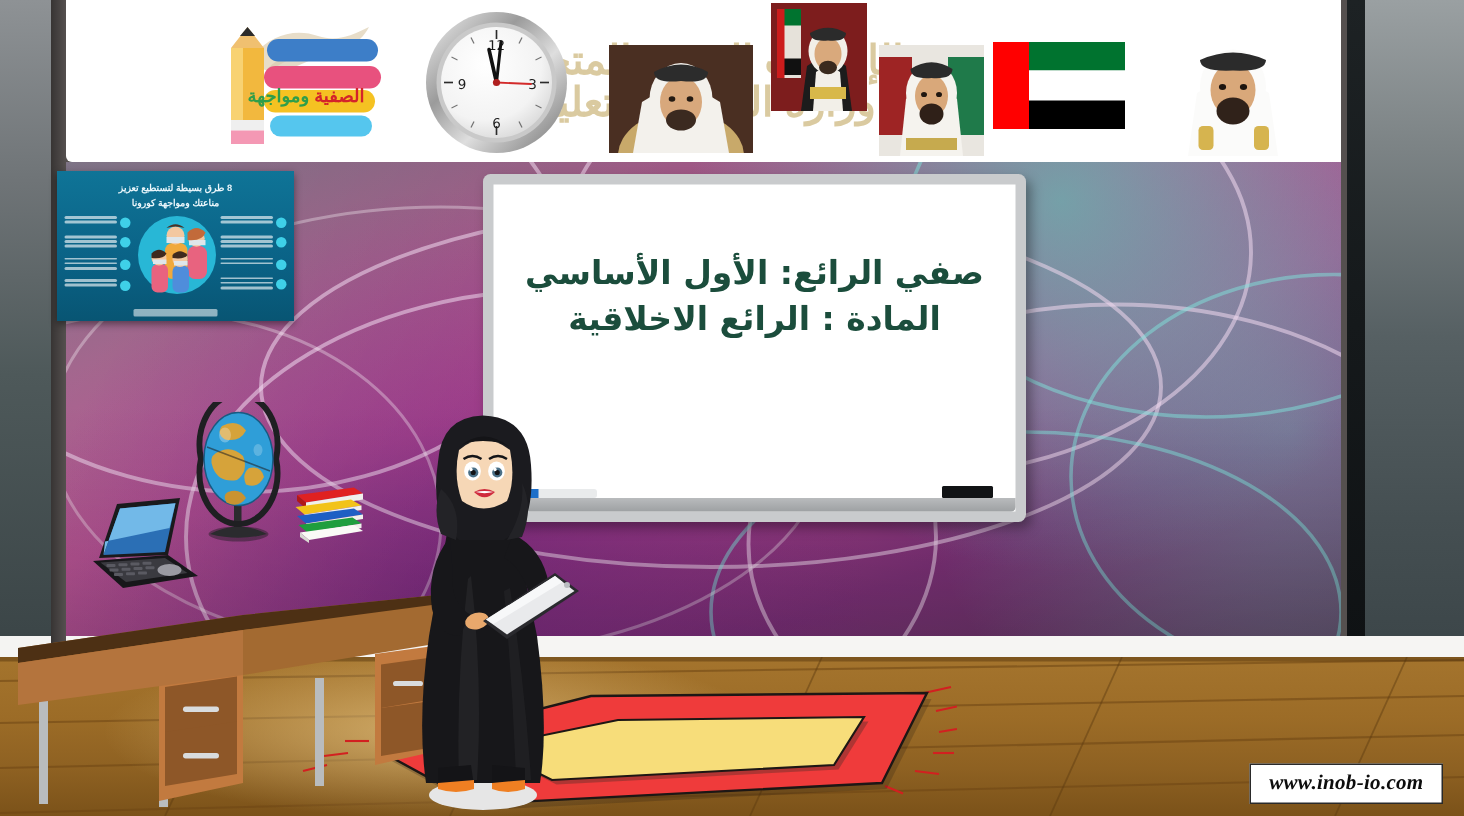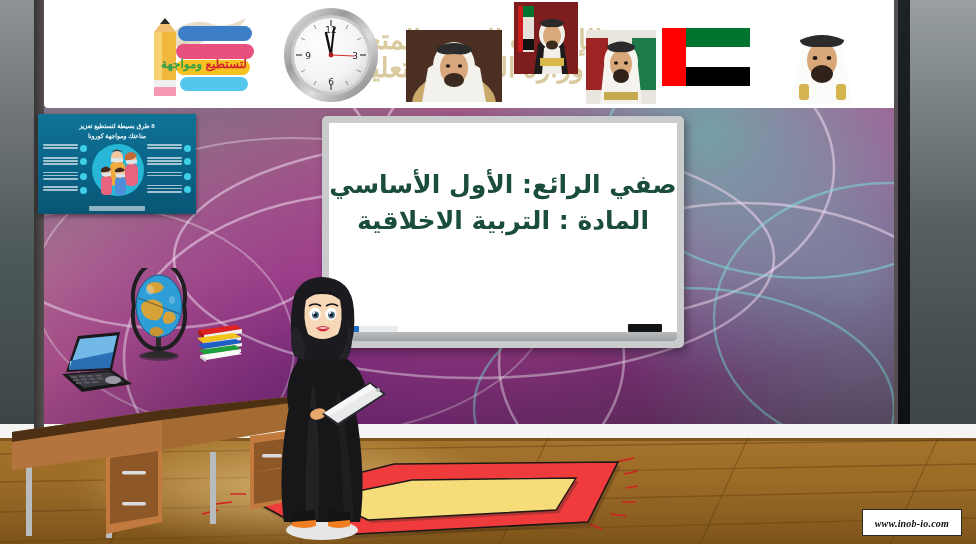--- a/index.html
+++ b/index.html
@@ -167,21 +167,21 @@
     padding: 7px 7px 0 7px;
     box-shadow: 3px 4px 8px rgba(0,0,0,.35);
   }
   .wb-surface {
     width: 100%; height: 218px; background: #ffffff;
     display: flex; align-items: flex-start; justify-content: center;
     padding-top: 44px;
   }
   .wb-text {
     direction: rtl; text-align: center;
-    color: #1b4d3c; font-weight: 700; font-size: 25px; line-height: 1.42;
+    color: #1b4d3c; font-weight: 700; font-size: 22px; line-height: 1.42;
     font-family: "DejaVu Sans", "Liberation Sans", sans-serif;
   }
   .wb-text span { display: block; white-space: nowrap; }
   .wb-tray {
     position: absolute; left: 7px; right: 7px; bottom: 7px; height: 9px;
     background: linear-gradient(180deg,#b9bbbd,#9ea1a3);
     border-radius: 0 0 3px 3px;
   }
   .wb-marker {
     position: absolute; left: 24px; bottom: 16px;
@@ -236,21 +236,21 @@
   .teacher { position: absolute; left: 262px; top: 274px; width: 126px; height: 266px; }
 
   
   .watermark {
     position: absolute; right: 14px; bottom: 8px;
     background: #ffffff; padding: 3px 12px 4px 12px;
     border: 1px solid #2a2a2a;
   }
   .watermark span {
     font-family: "Liberation Serif", "DejaVu Serif", serif;
-    font-style: italic; font-weight: 700; font-size: 10px;
+    font-style: italic; font-weight: 700; font-size: 14px;
     color: #0d0d0d; letter-spacing: .2px; white-space: nowrap;
   }
 </style>
 </head>
 <body>
 
 <div id="stage">
 
   <div class="frame-left"></div>
   <div class="left-col-shadow"></div>
@@ -301,21 +301,21 @@
       <g>
         <rect x="14" y="14" width="22" height="48" fill="#f2b83e"></rect>
         <rect x="14" y="14" width="8" height="48" fill="#f8d272"></rect>
         <polygon points="14,14 25,0 36,14" fill="#f0c070"></polygon>
         <polygon points="20,6 25,0 30,6" fill="#2b2b2b"></polygon>
         <rect x="14" y="62" width="22" height="7" fill="#efefef"></rect>
         <rect x="14" y="69" width="22" height="9" fill="#f498b4"></rect>
       </g>
     </svg>
     <div class="logo-label">
-      <span class="w1">لتستطيع</span>
+      <span class="w1">الصفية</span>
       <span class="w2">ومواجهة</span>
     </div>
 
     <svg class="clock" viewBox="0 0 98 98">
       <defs>
         <linearGradient id="bez" x1="0" y1="0" x2="1" y2="1">
           <stop offset="0%" stop-color="#f2f2f2"></stop>
           <stop offset="35%" stop-color="#9b9b9b"></stop>
           <stop offset="60%" stop-color="#dedede"></stop>
           <stop offset="100%" stop-color="#707070"></stop>
@@ -524,21 +524,21 @@
           </span>
         </div>
     </div>
     <div class="poster-footer"></div>
   </div>
 
   <div class="whiteboard">
     <div class="wb-surface">
       <div class="wb-text">
         <span>صفي الرائع: الأول الأساسي</span>
-        <span>المادة : التربية الاخلاقية</span>
+        <span>المادة : الرائع الاخلاقية</span>
       </div>
     </div>
     <div class="wb-tray"></div>
     <div class="wb-marker"></div>
     <div class="wb-eraser"></div>
   </div>
 
   <div class="wall-bottom-white"></div>
   <div class="wall-bottom-white-r"></div>
   <div class="left-white-strip"></div>

